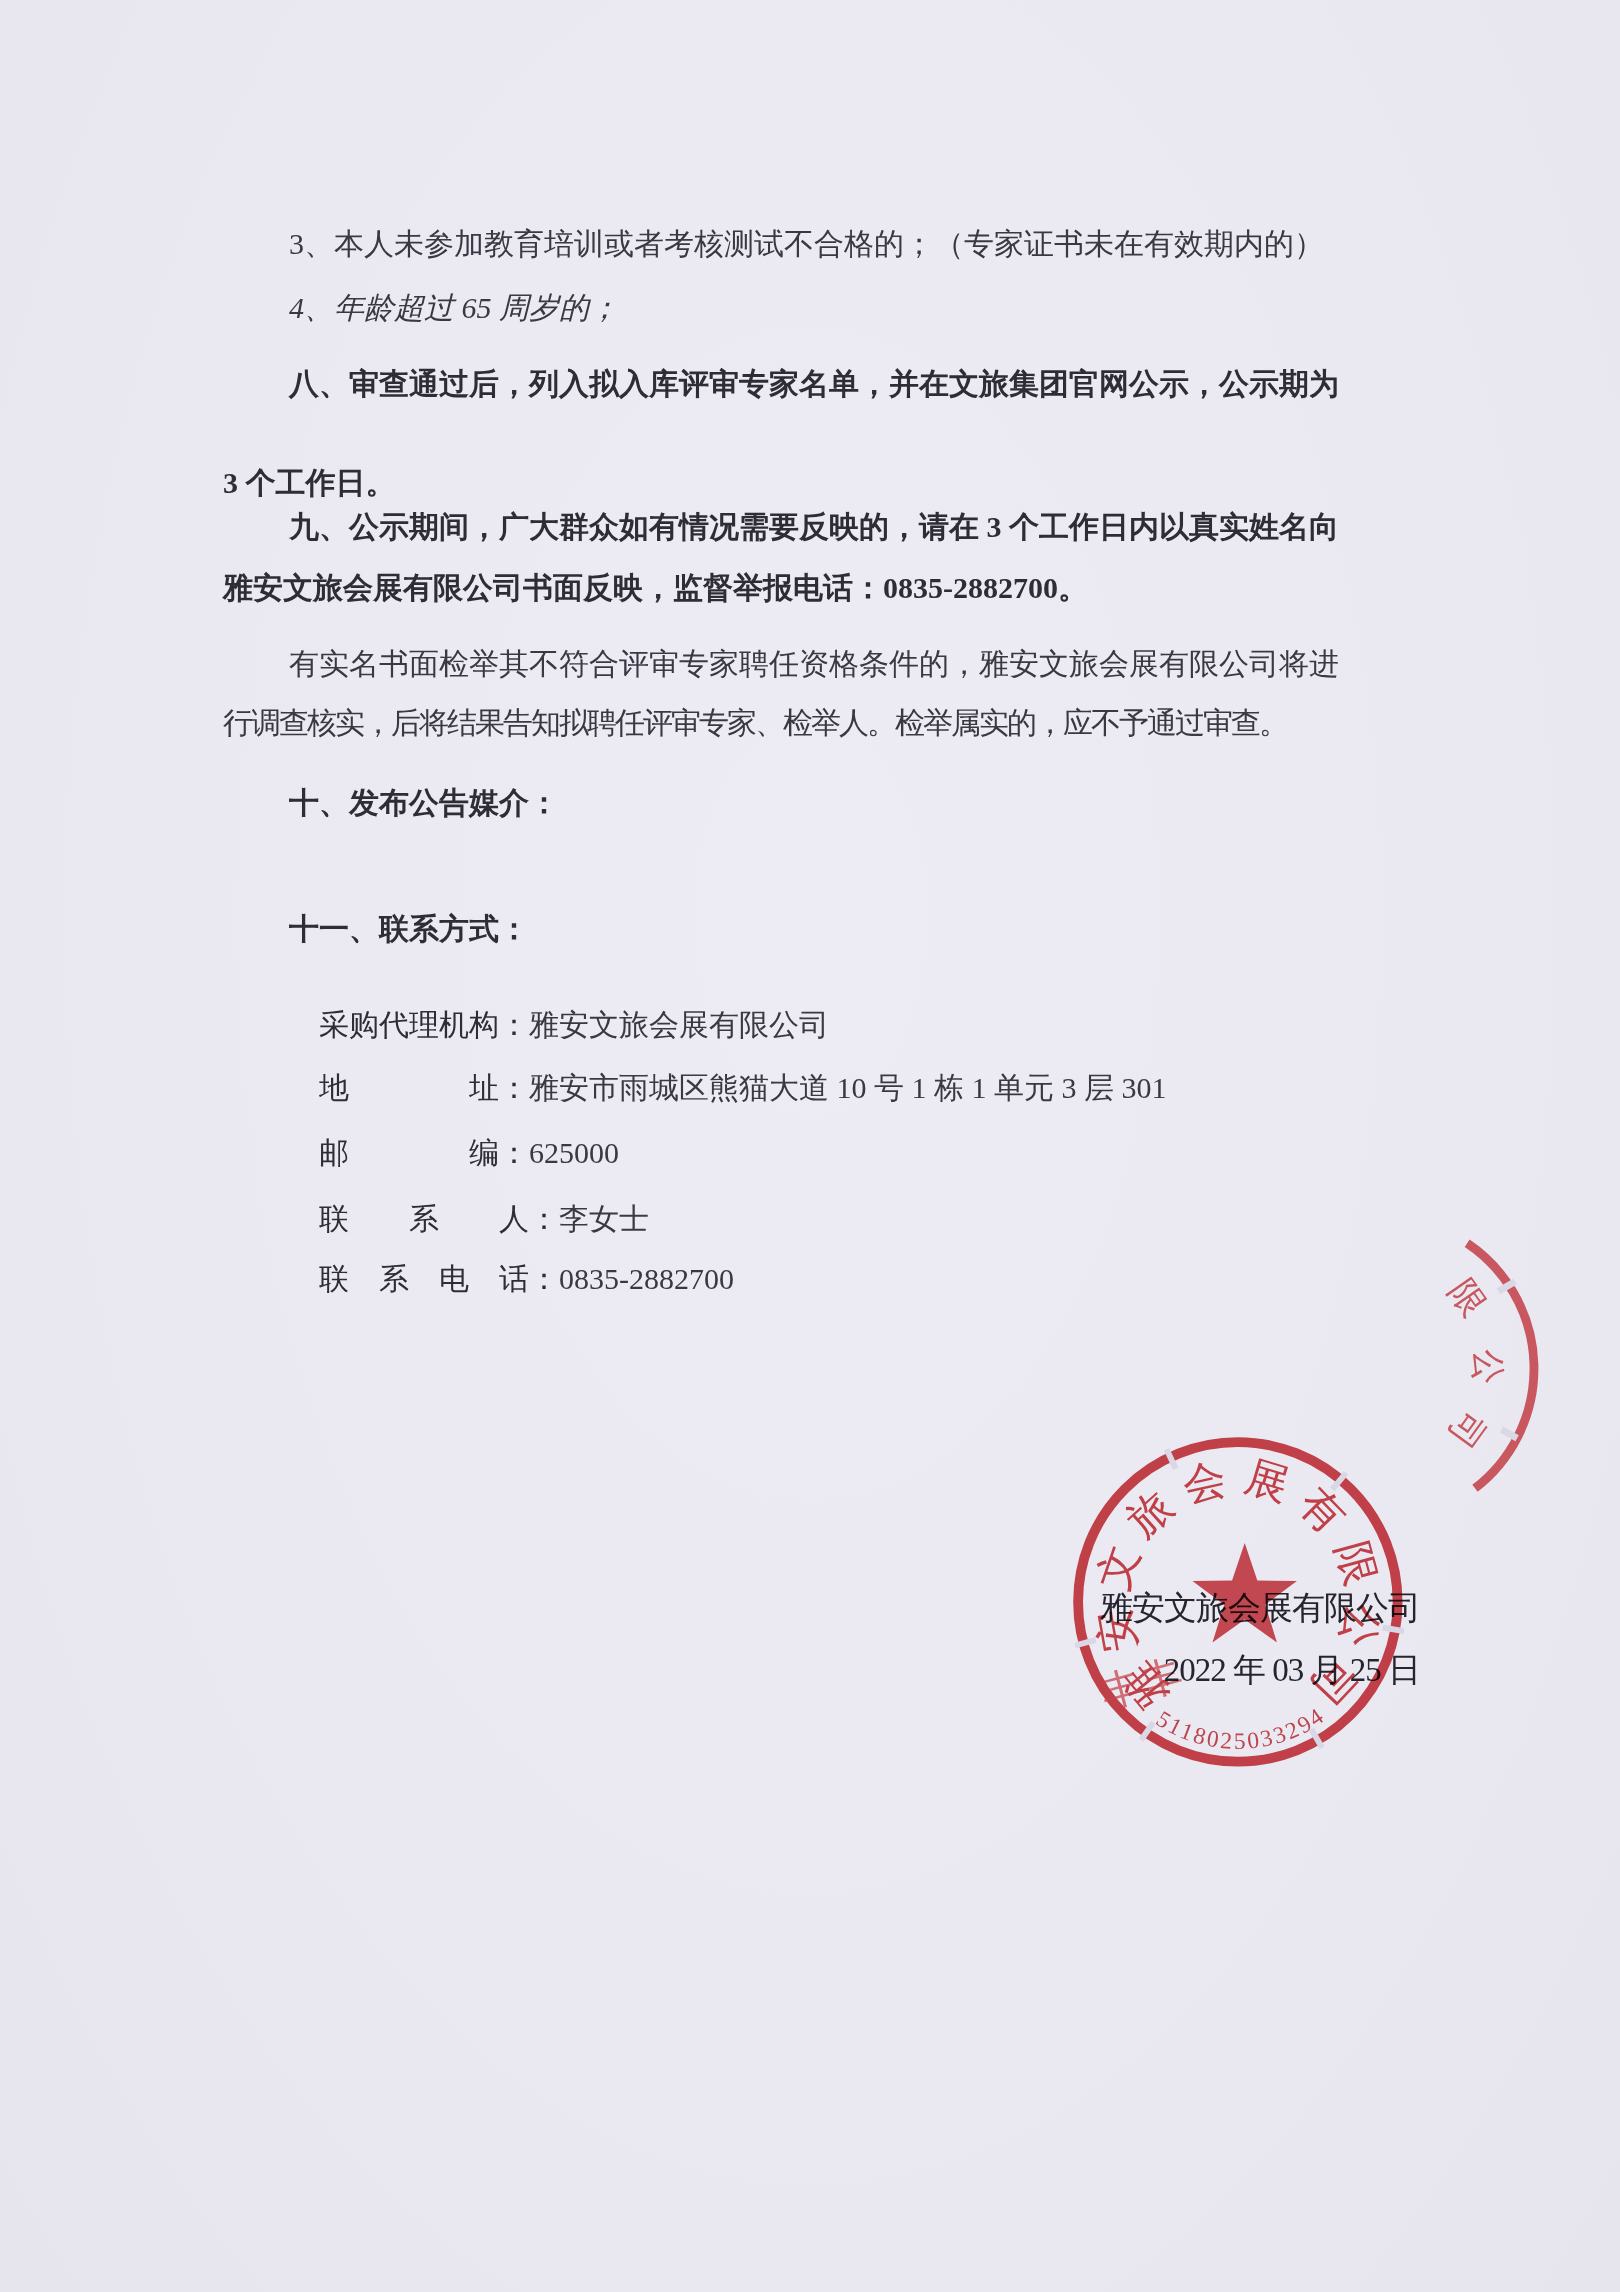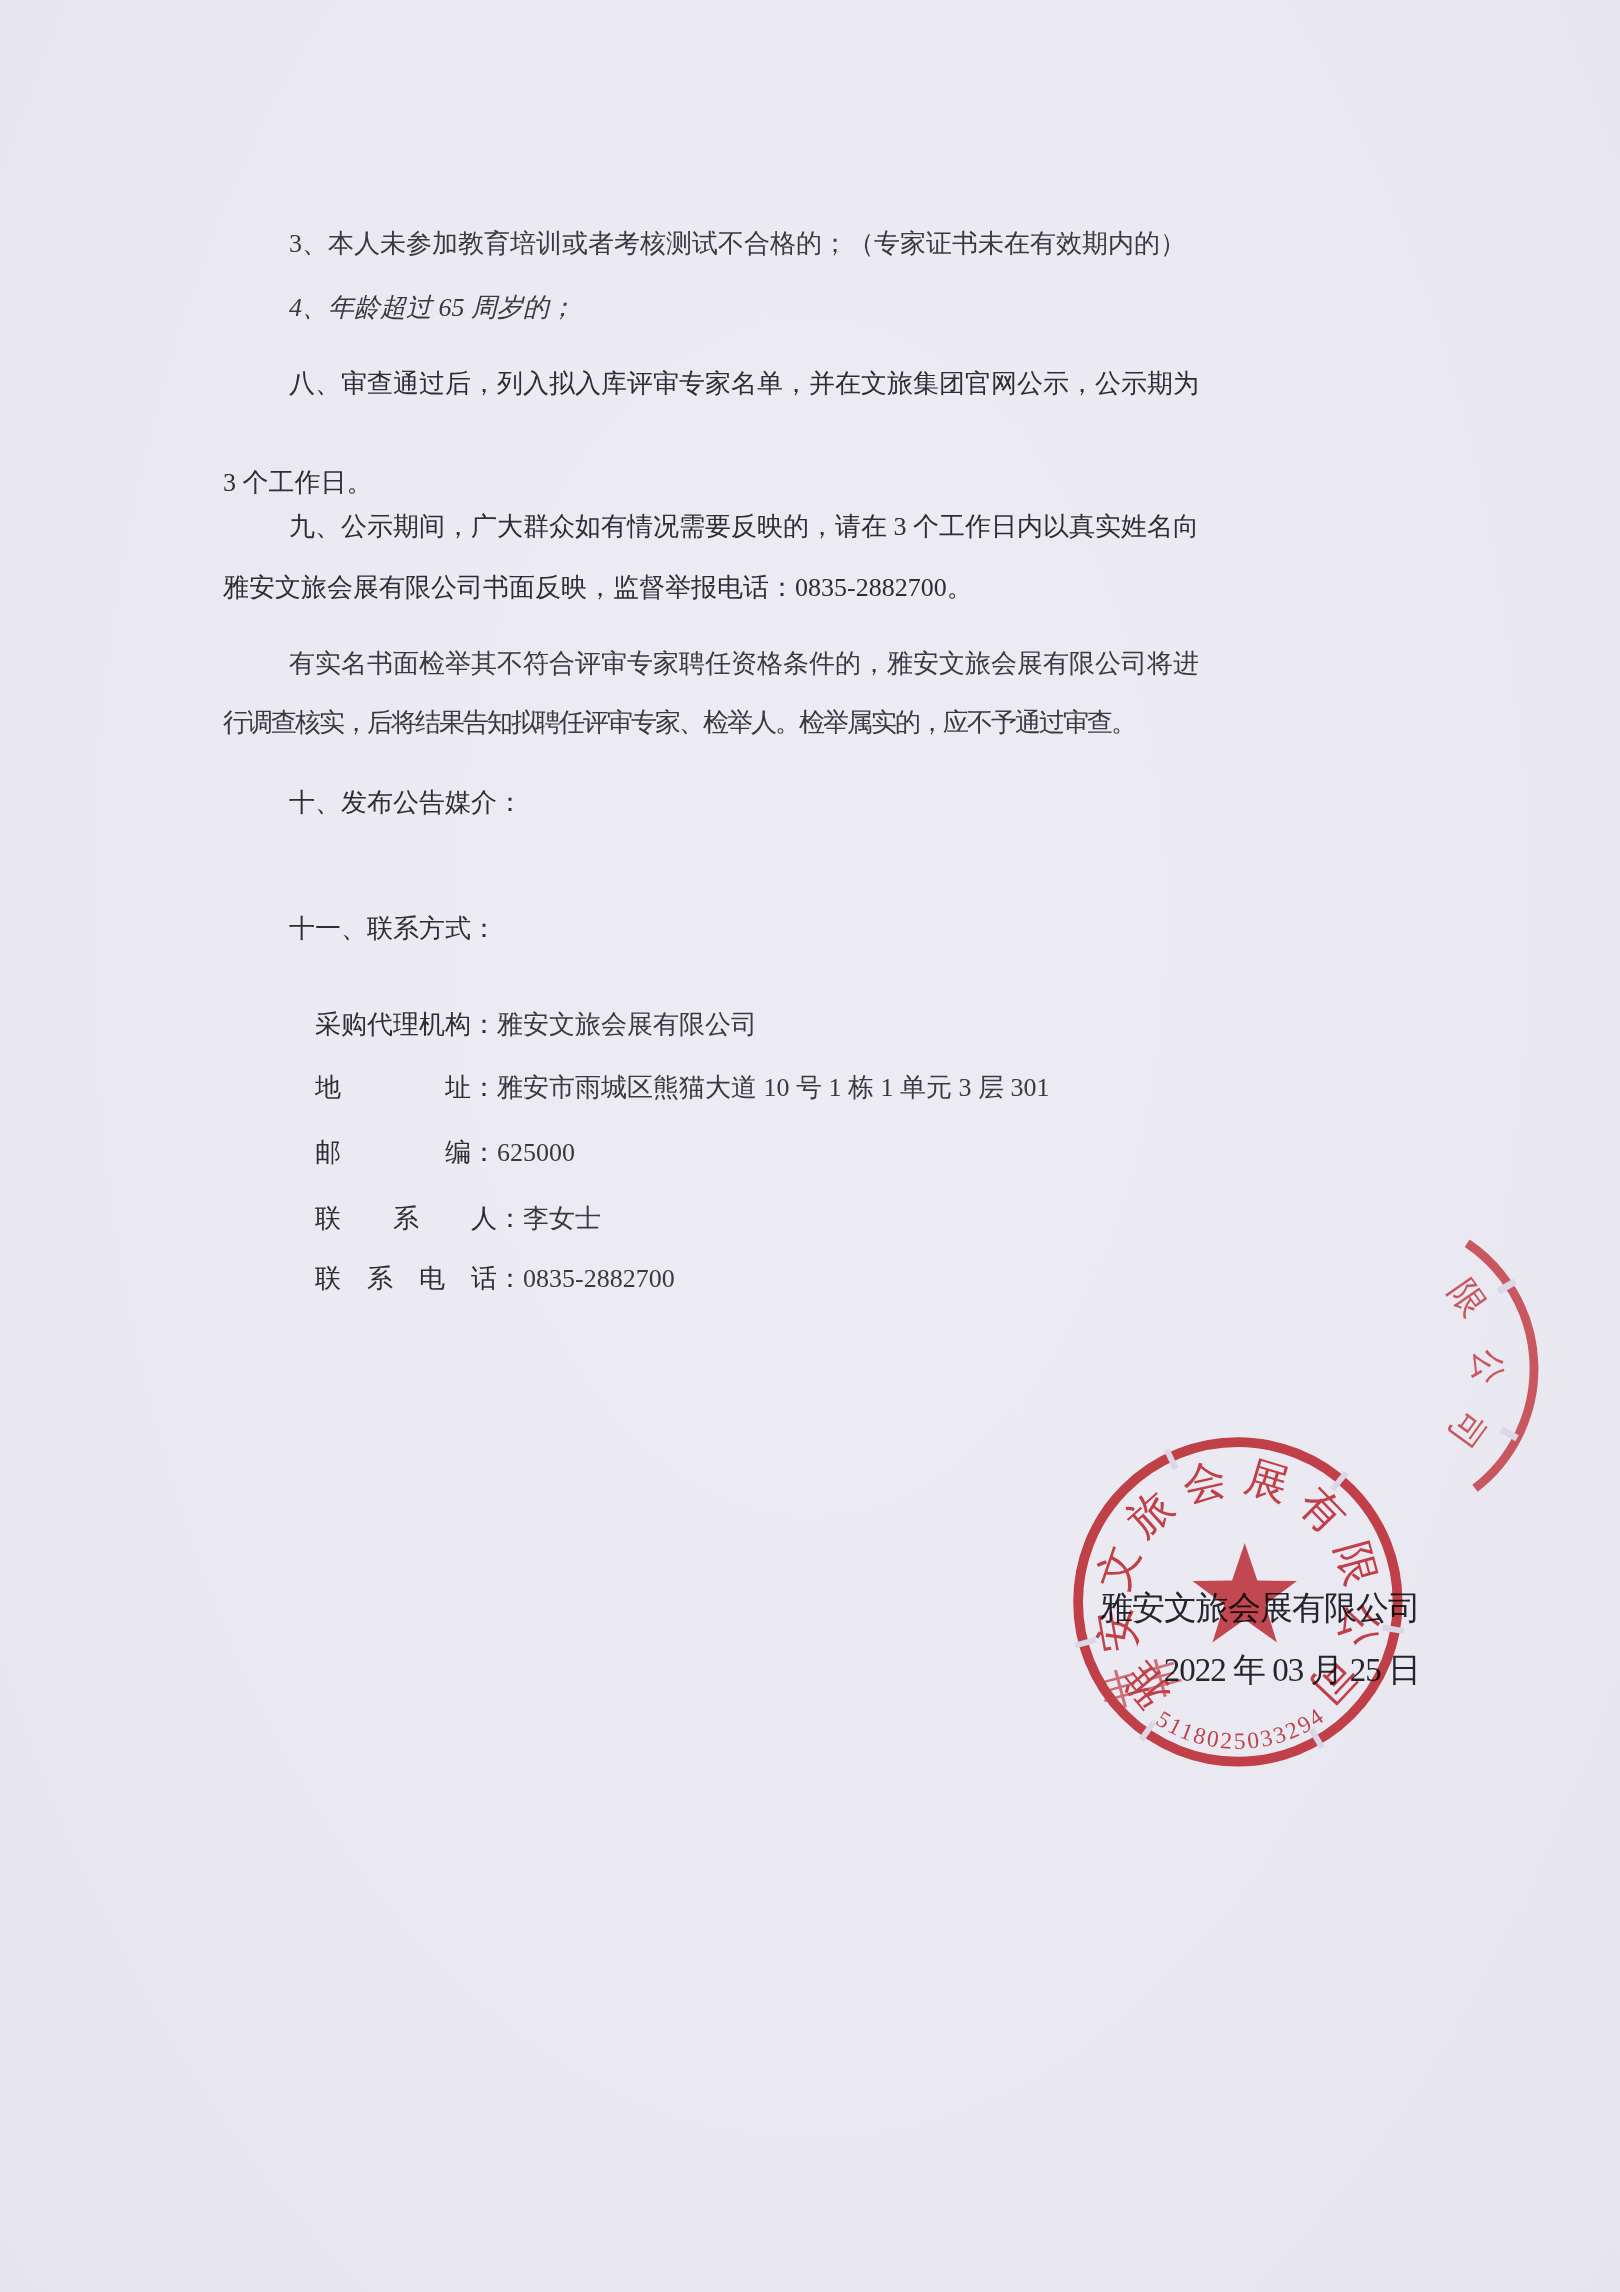--- a/index.html
+++ b/index.html
@@ -10,26 +10,26 @@
     height: 2293px;
     margin: 0 auto;
     background: #ebeaf2;
     background-image: radial-gradient(ellipse at 50% 40%, #edecf4 0%, #eae9f1 60%, #e6e5ee 100%);
     overflow: hidden;
     font-family: "Liberation Serif", "DejaVu Serif", serif;
     color: #3a3943;
   }
   .line {
     position: absolute;
-    font-size: 26px;
+    font-size: 30px;
     line-height: 43px;
     white-space: pre;
     color: #3a3943;
   }
-  .b { font-weight: 400; color: #2e2d36; }
+  .b { font-weight: 700; color: #2e2d36; }
   .tight { letter-spacing: -2px; }
   .contact-label { font-weight: 400; color: #2e2d36; white-space: pre; }
   .contact-value { font-weight: 400; color: #3a3943; white-space: pre; }
   .sig {
     position: absolute;
     right: 200px;
     font-size: 33px;
     line-height: 39px;
     color: #26252e;
     white-space: pre;

